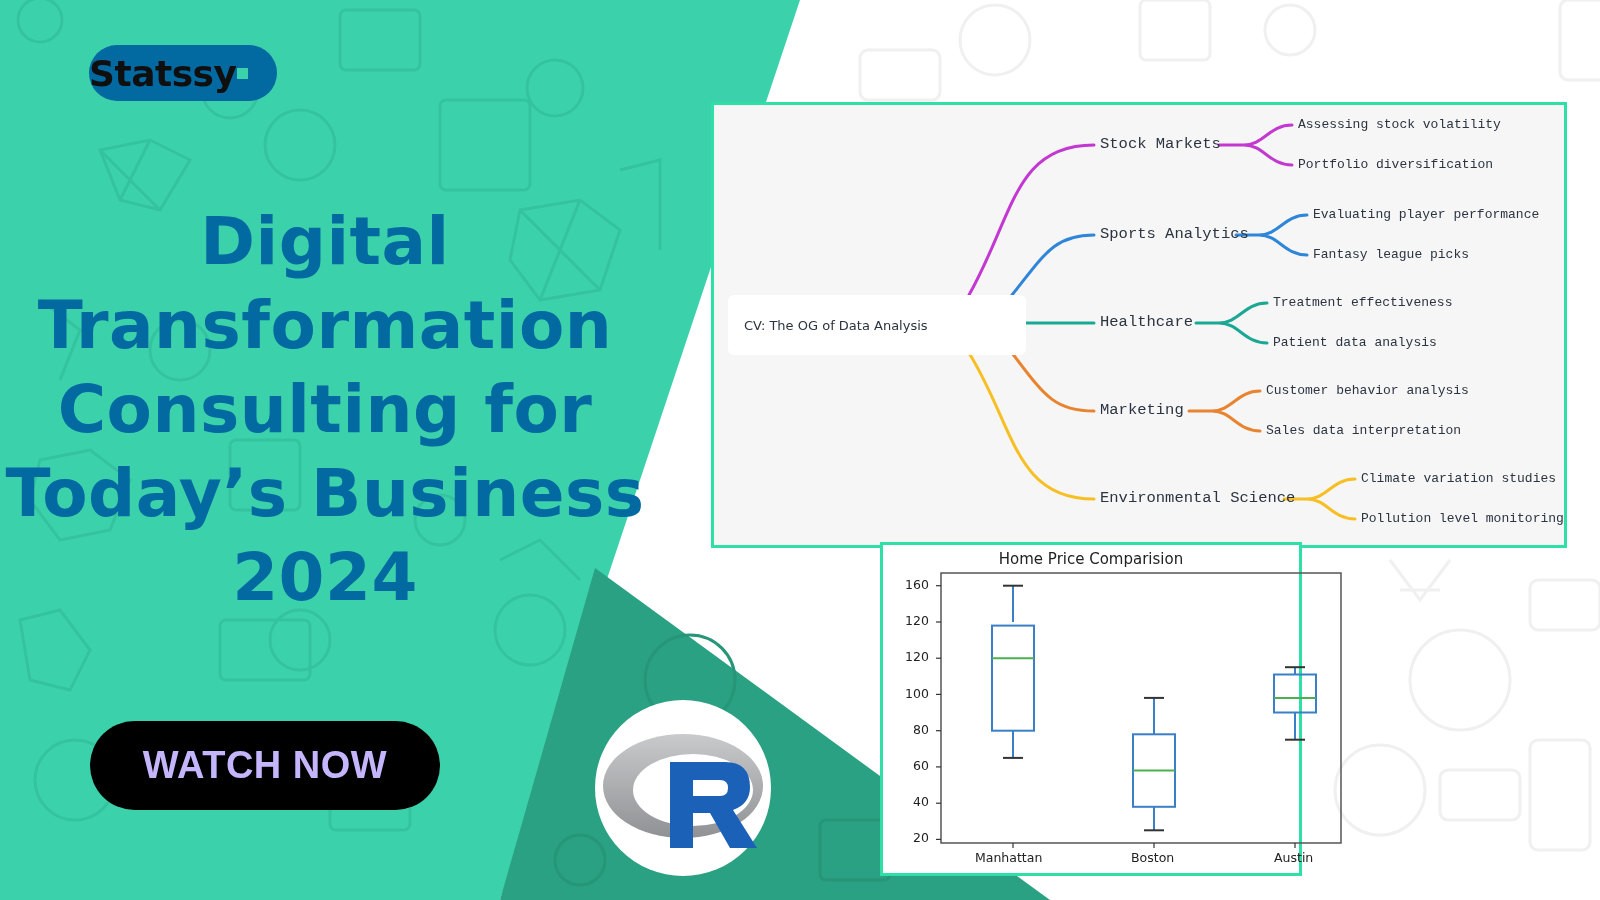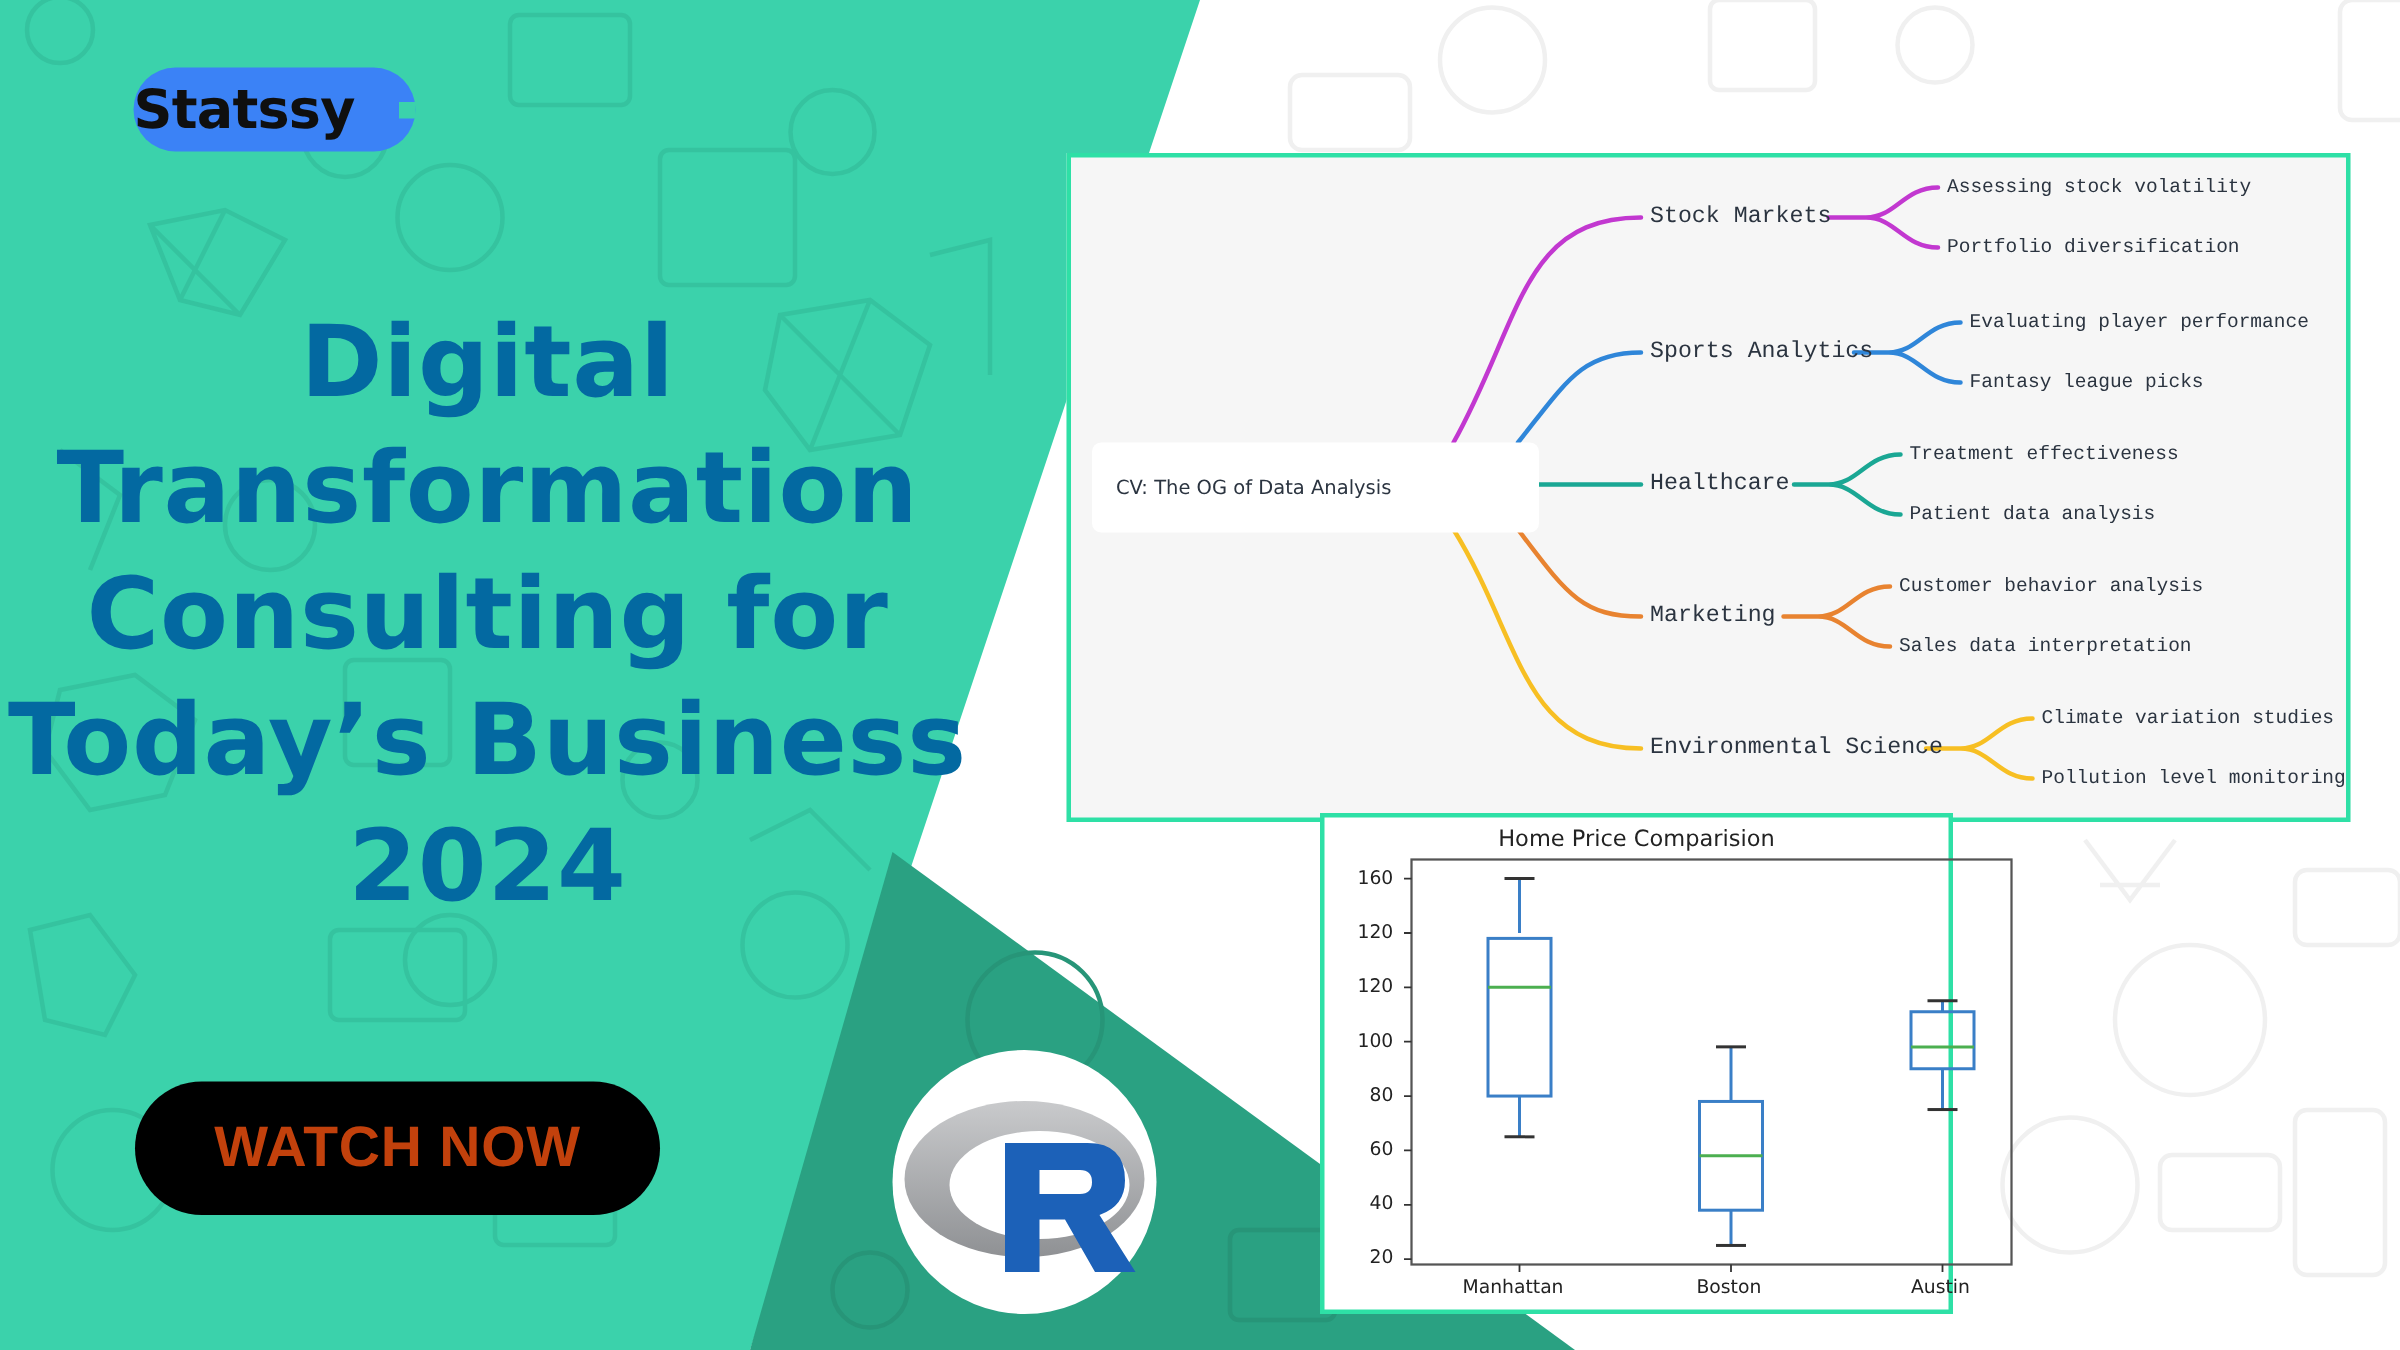--- a/index.html
+++ b/index.html
@@ -20,23 +20,23 @@
       font-weight: 600;
       font-size: 66px;
       line-height: 84px;
       letter-spacing: 0.5px;
     }
     .title span { display: block; white-space: nowrap; }
     .logo {
       position: absolute;
       left: 89px; top: 45px;
       width: 188px; height: 56px;
-      background: #3b82f6;
+      background: #0369a1;
       border-radius: 28px;
-      display: flex; align-items: center; justify-content: space-between;
+      display: flex; align-items: center; justify-content: flex-start;
     }
     .logo-text {
       font-family: "DejaVu Sans", sans-serif;
       font-size: 36px;
       font-weight: 600;
       color: #0f0f0f;
       letter-spacing: -0.5px;
     }
     .logo-dot {
       display: inline-block;
@@ -44,21 +44,21 @@
       background: #3bd2ab;
       margin-left: 1px;
       vertical-align: baseline;
     }
     .watch-btn {
       position: absolute;
       left: 90px; top: 721px;
       width: 350px; height: 89px;
       background: #000000;
       border-radius: 45px;
-      color: #c2410c;
+      color: #c4b5fd;
       font-family: "Liberation Sans", sans-serif;
       font-weight: 700;
       font-size: 38px;
       display: flex; align-items: center; justify-content: center;
       letter-spacing: 0.5px;
       cursor: pointer;
       text-align: center;
     }
     .r-logo {
       position: absolute;

